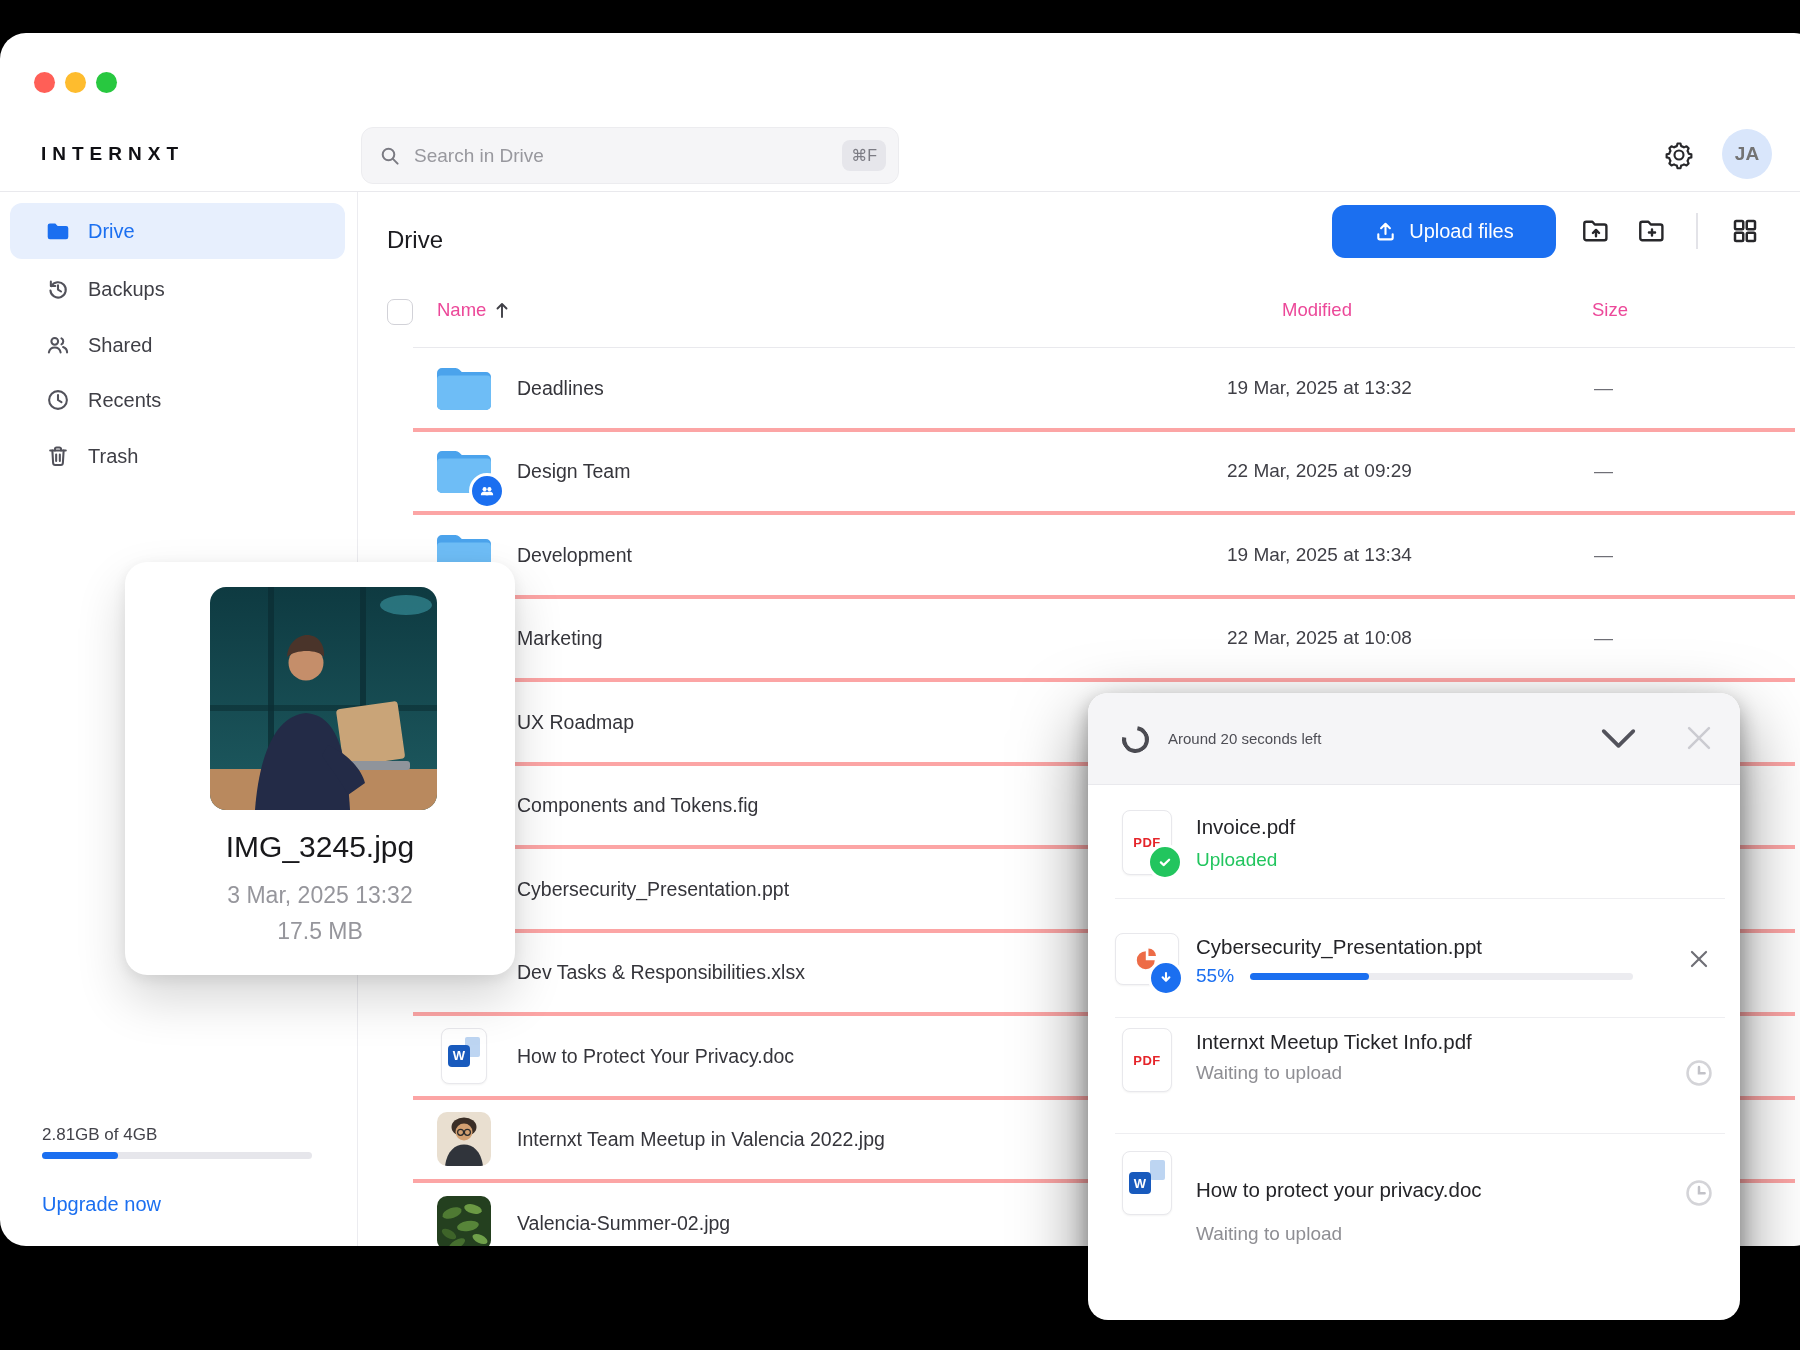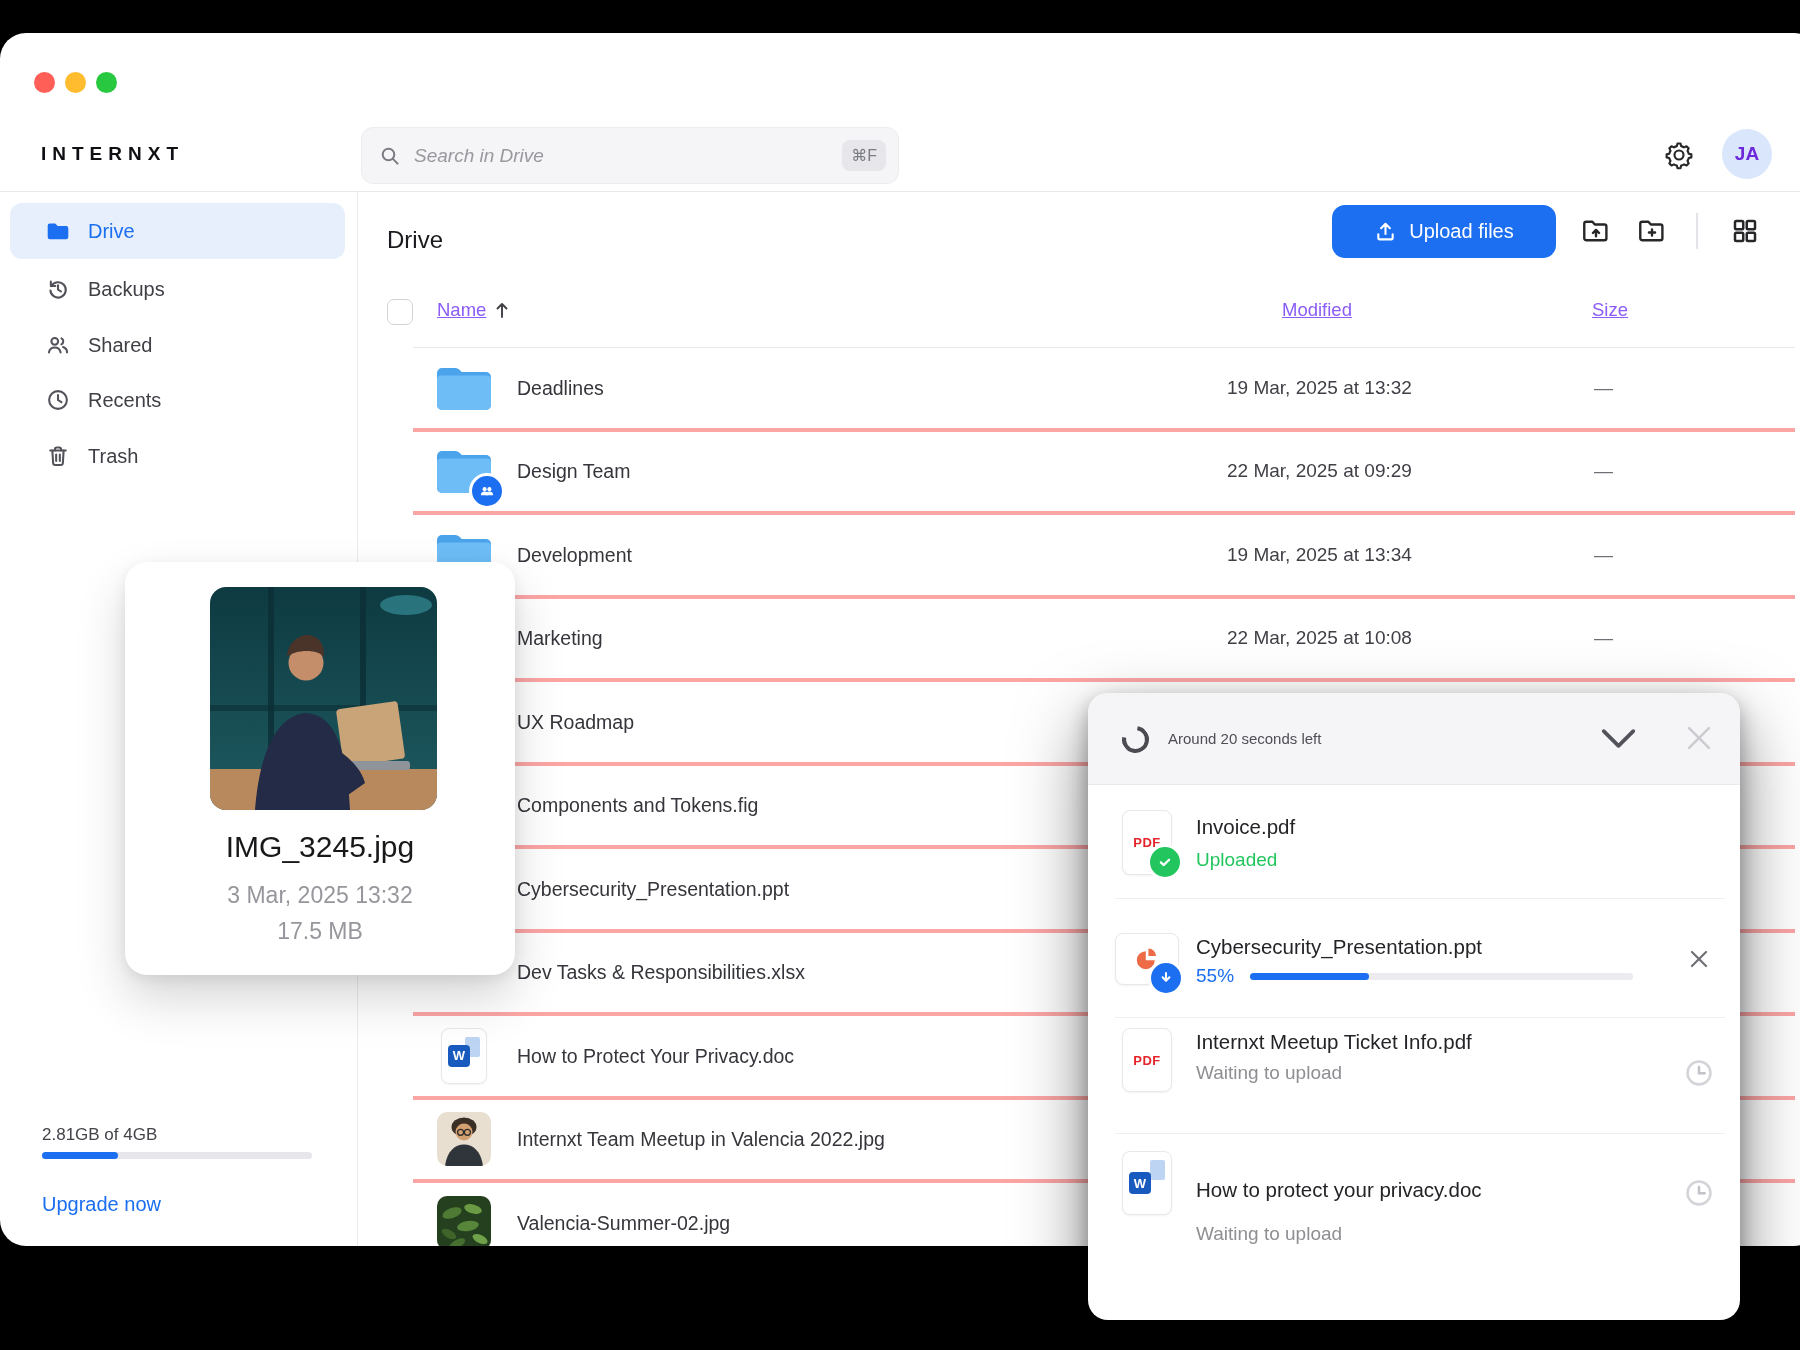--- a/index.html
+++ b/index.html
@@ -4,38 +4,38 @@
 <style>
   html,body{margin:0;padding:0;background:#000;}
   #app{position:relative;width:1800px;height:1350px;background:#000;overflow:hidden;
        font-family:"Liberation Sans","DejaVu Sans",sans-serif;-webkit-font-smoothing:antialiased;}
   .abs{position:absolute;}
   #window{position:absolute;left:0;top:33px;width:1800px;height:1213px;background:#fff;border-radius:26px;overflow:hidden;padding-left:20px;}
   .light{position:absolute;top:39px;width:21px;height:21px;border-radius:50%;}
   .logo{position:absolute;left:41px;top:110px;font-size:19px;font-weight:700;letter-spacing:6px;color:#101014;}
   .search{position:absolute;left:361px;top:94px;width:538px;height:57px;background:#F5F5F7;border:1px solid #ECECEF;
           border-radius:12px;display:flex;align-items:center;box-sizing:border-box;padding:0 12px 0 17px;}
-  .search .ph{flex:1;margin-left:13px;font-size:19px;color:#98989E;font-style:italic;}
+  .search .ph{flex:1;margin-left:13px;font-size:19px;color:#98989E;}
   .kbd{background:#E6E6EB;color:#7C7C84;font-size:16px;border-radius:8px;padding:6px 9px;}
   .hdr-div{position:absolute;left:0;right:0;top:158px;height:1px;background:#E9E9ED;}
   .side-div{position:absolute;left:357px;top:159px;width:1px;height:1054px;background:#ECECF0;}
   .side-item{position:absolute;left:10px;width:335px;height:56px;border-radius:12px;display:flex;align-items:center;
              gap:17px;padding-left:35px;box-sizing:border-box;font-size:20px;color:#3F3F46;cursor:default;}
   .side-item.active{background:#E7EFFD;color:#1B6FF0;font-weight:500;}
   .storage-txt{position:absolute;left:42px;top:1092px;font-size:17px;color:#43434A;}
   .storage-bar{position:absolute;left:42px;top:1119px;width:270px;height:7px;border-radius:4px;background:#E6E6EB;}
   .storage-fill{height:100%;border-radius:4px;background:#1B6FF0;}
   .upgrade{position:absolute;left:42px;top:1160px;font-size:20px;font-weight:500;color:#1B6FF0;}
   .page-title{position:absolute;left:387px;top:193px;font-size:24px;font-weight:500;color:#1B1B1F;}
   .upload-btn{position:absolute;left:1332px;top:172px;width:224px;height:53px;background:#1B6FF0;border-radius:13px;
               display:flex;align-items:center;justify-content:center;gap:12px;color:#fff;font-size:20px;font-weight:500;}
   .tbtn{position:absolute;top:181px;width:34px;height:34px;display:flex;align-items:center;justify-content:center;}
   .tool-sep{position:absolute;left:1696px;top:180px;width:1.5px;height:36px;background:#E3E3E8;}
   .chk{position:absolute;left:387px;top:266px;width:26px;height:26px;border:1.5px solid #D2D2D8;border-radius:7px;background:#fff;box-sizing:border-box;}
-  .colhead{position:absolute;top:266px;font-size:18.5px;color:#8b5cf6;display:flex;align-items:center;gap:8px;text-decoration:underline;}
+  .colhead{position:absolute;top:266px;font-size:18.5px;color:#ec4899;display:flex;align-items:center;gap:8px;}
   .head-div{position:absolute;left:413px;right:25px;top:314px;height:1px;background:#E9E9ED;}
   .rows{position:absolute;left:413px;right:25px;top:315px;}
   .row{position:relative;height:79.5px;border-bottom:4px solid #fca5a5;}
   .rname{position:absolute;left:104px;top:50%;transform:translateY(-50%);font-size:19.5px;color:#35353B;}
   .rdate{position:absolute;left:814px;top:50%;transform:translateY(-50%);font-size:19px;color:#3F3F46;}
   .rsize{position:absolute;left:1181px;top:50%;transform:translateY(-50%);font-size:19px;color:#6F6F76;}
   .ricon{position:absolute;left:24px;top:50%;transform:translateY(-50%);width:54px;display:flex;justify-content:center;}
   .badge{position:absolute;left:56px;top:41px;width:30px;height:30px;border-radius:50%;background:#1B6FF0;border:3px solid #fff;
          display:flex;align-items:center;justify-content:center;box-sizing:content-box;}
   .thumb{width:54px;height:54px;border-radius:10px;overflow:hidden;}
@@ -56,21 +56,21 @@
            border-top-color:transparent;transform:rotate(-35deg);box-sizing:border-box;}
   .panel-title{position:absolute;left:80px;top:25px;font-size:15px;font-weight:500;color:#4E4E55;line-height:42px;}
   .p-divider{position:absolute;left:27px;width:610px;height:1px;background:#EEEEF1;}
   .p-tile{position:absolute;left:34px;width:48px;}
   .p-name{position:absolute;left:108px;font-size:20.5px;font-weight:500;color:#242428;white-space:nowrap;}
   .p-status{position:absolute;left:108px;font-size:19px;}
   .p-badge{position:absolute;width:30px;height:30px;border-radius:50%;border:3px solid #fff;display:flex;align-items:center;justify-content:center;box-sizing:content-box;}
   .track{position:absolute;left:162px;top:280px;width:383px;height:7px;border-radius:4px;background:#ECECF0;}
   .track .fill{height:100%;border-radius:4px;background:#1B6FF0;}
   .pdf-label{color:#E5252A;font-weight:800;font-size:13px;letter-spacing:.5px;}
-  .avatar{position:absolute;left:1722px;top:96px;width:50px;height:50px;border-radius:50%;background:#D9E6FB;color:#6d28d9;
+  .avatar{position:absolute;left:1722px;top:96px;width:50px;height:50px;border-radius:50%;background:#D9E6FB;color:#737373;
           display:flex;align-items:center;justify-content:center;font-size:19px;font-weight:700;}
   svg{display:block;}
 </style>
 </head>
 <body>
 
 <div id="app">
   <div id="window">
 
     <div class="light" style="left:33.5px;background:#FF5F57"></div>

